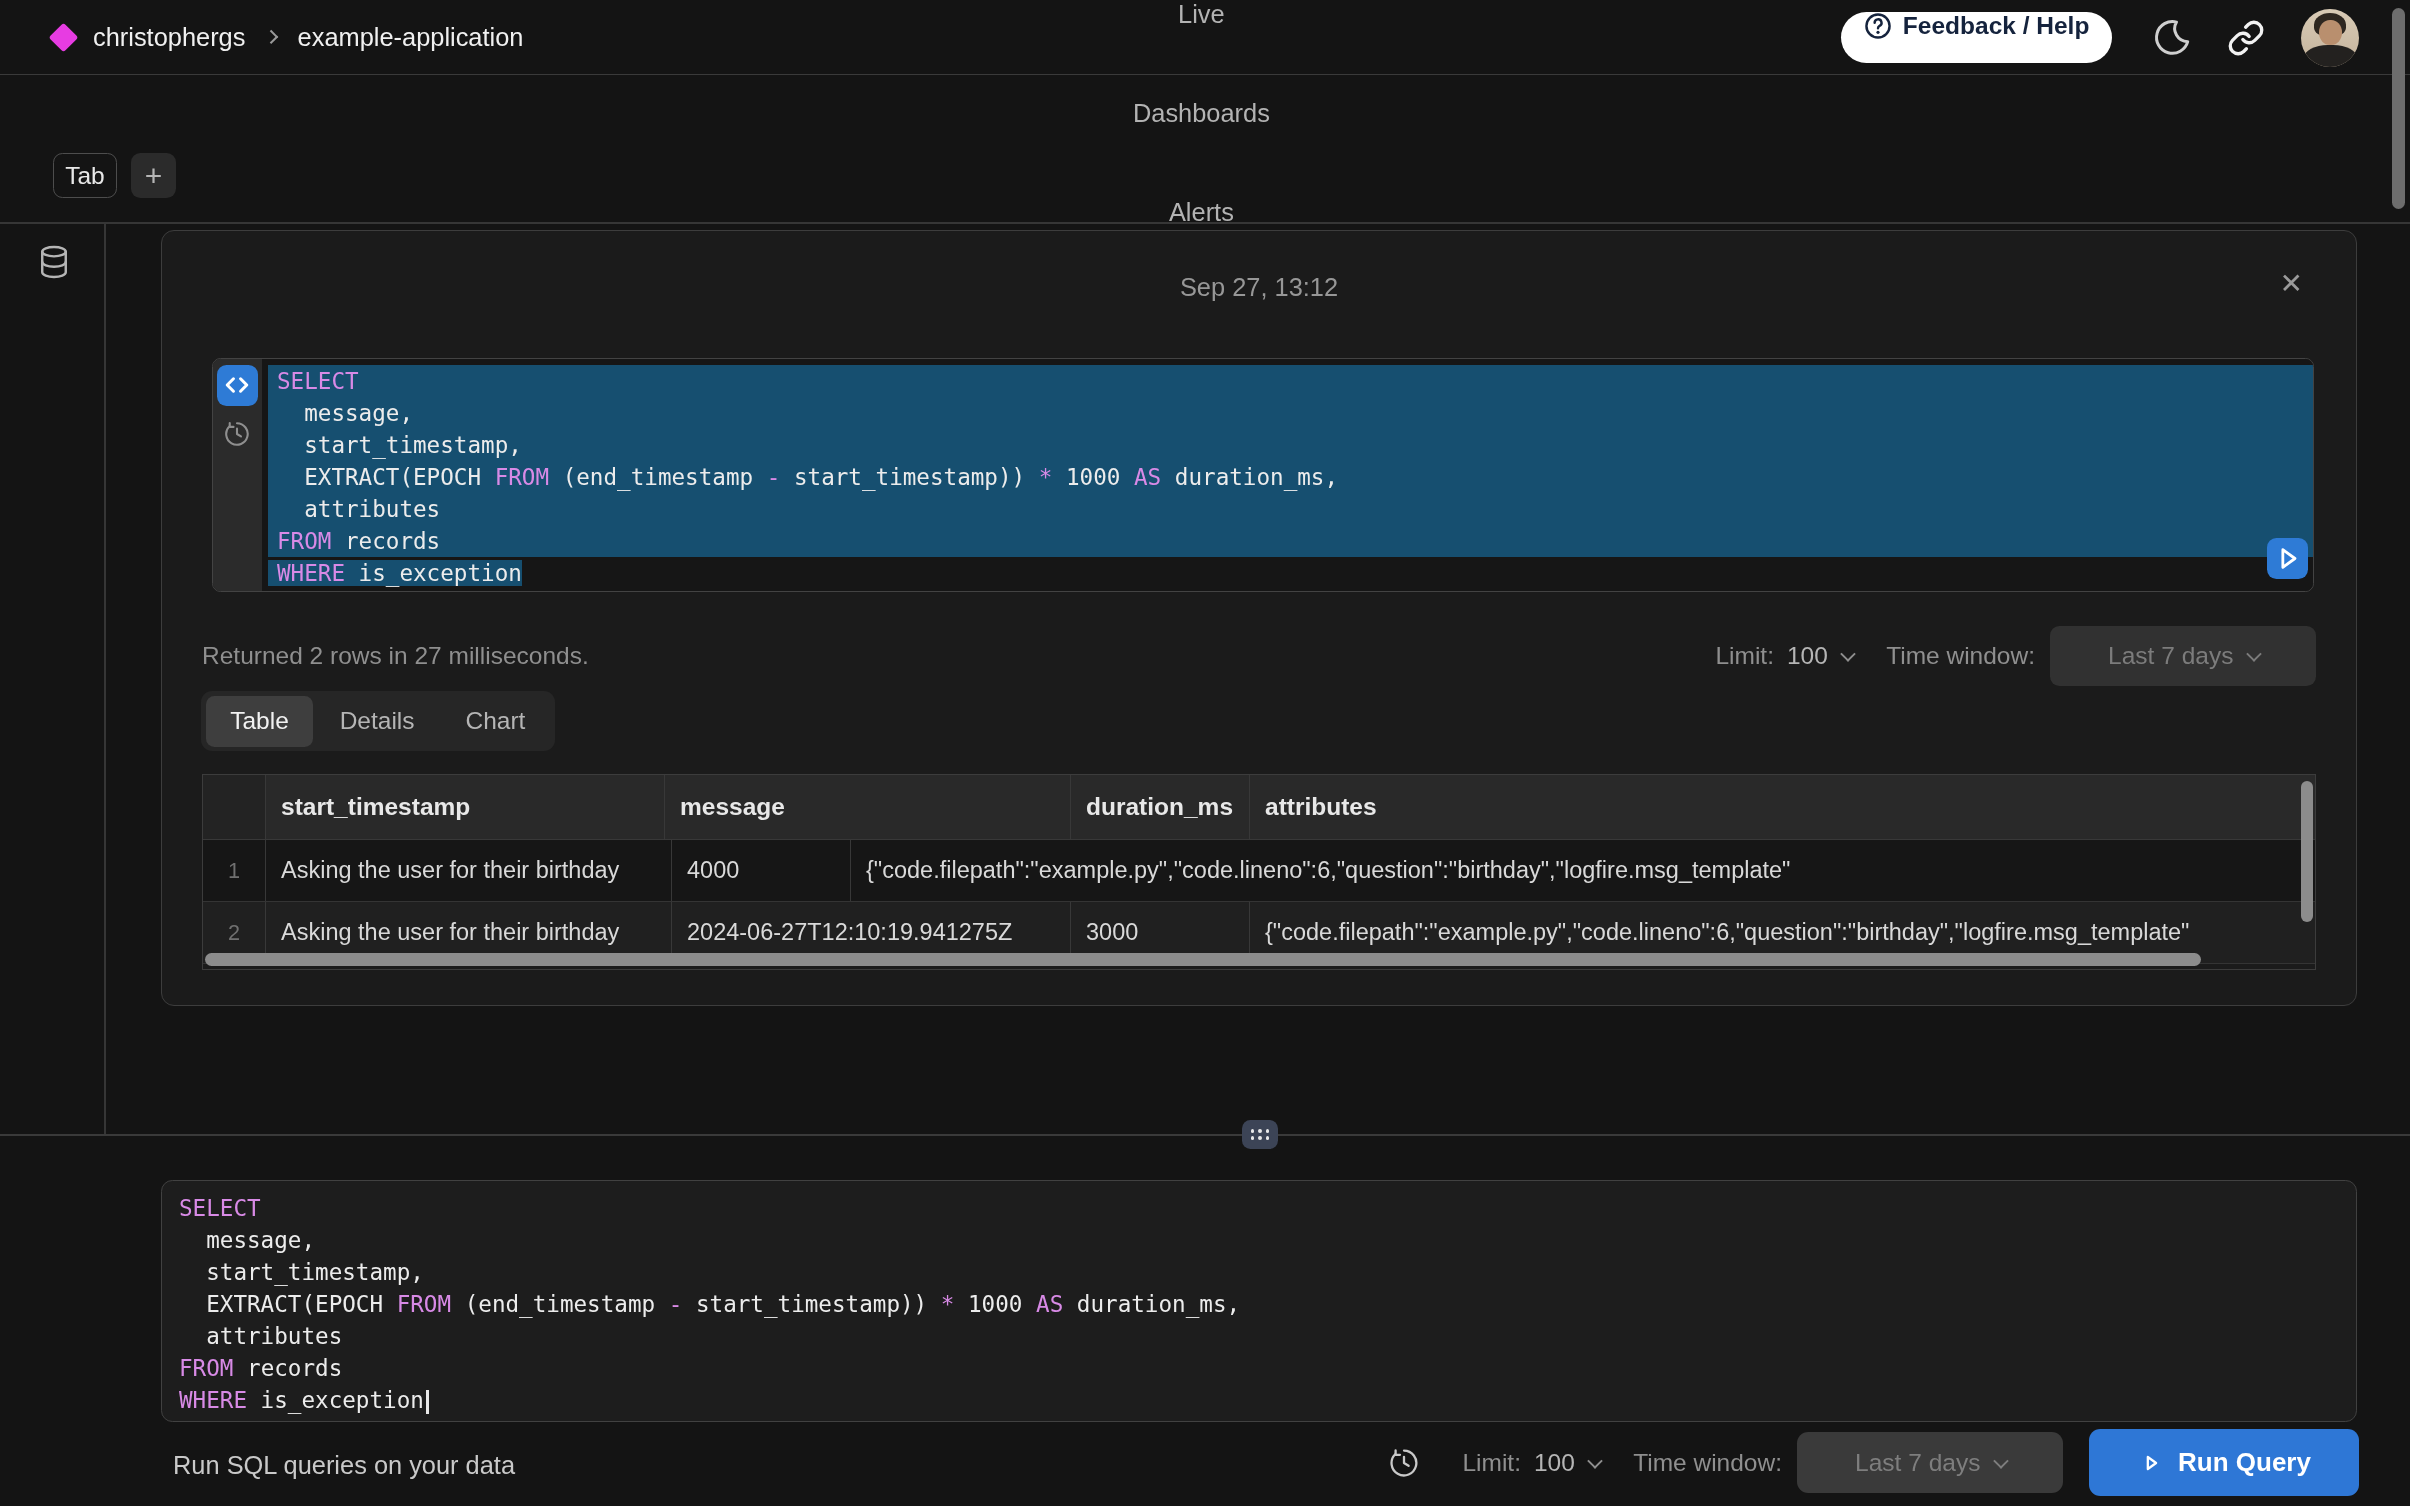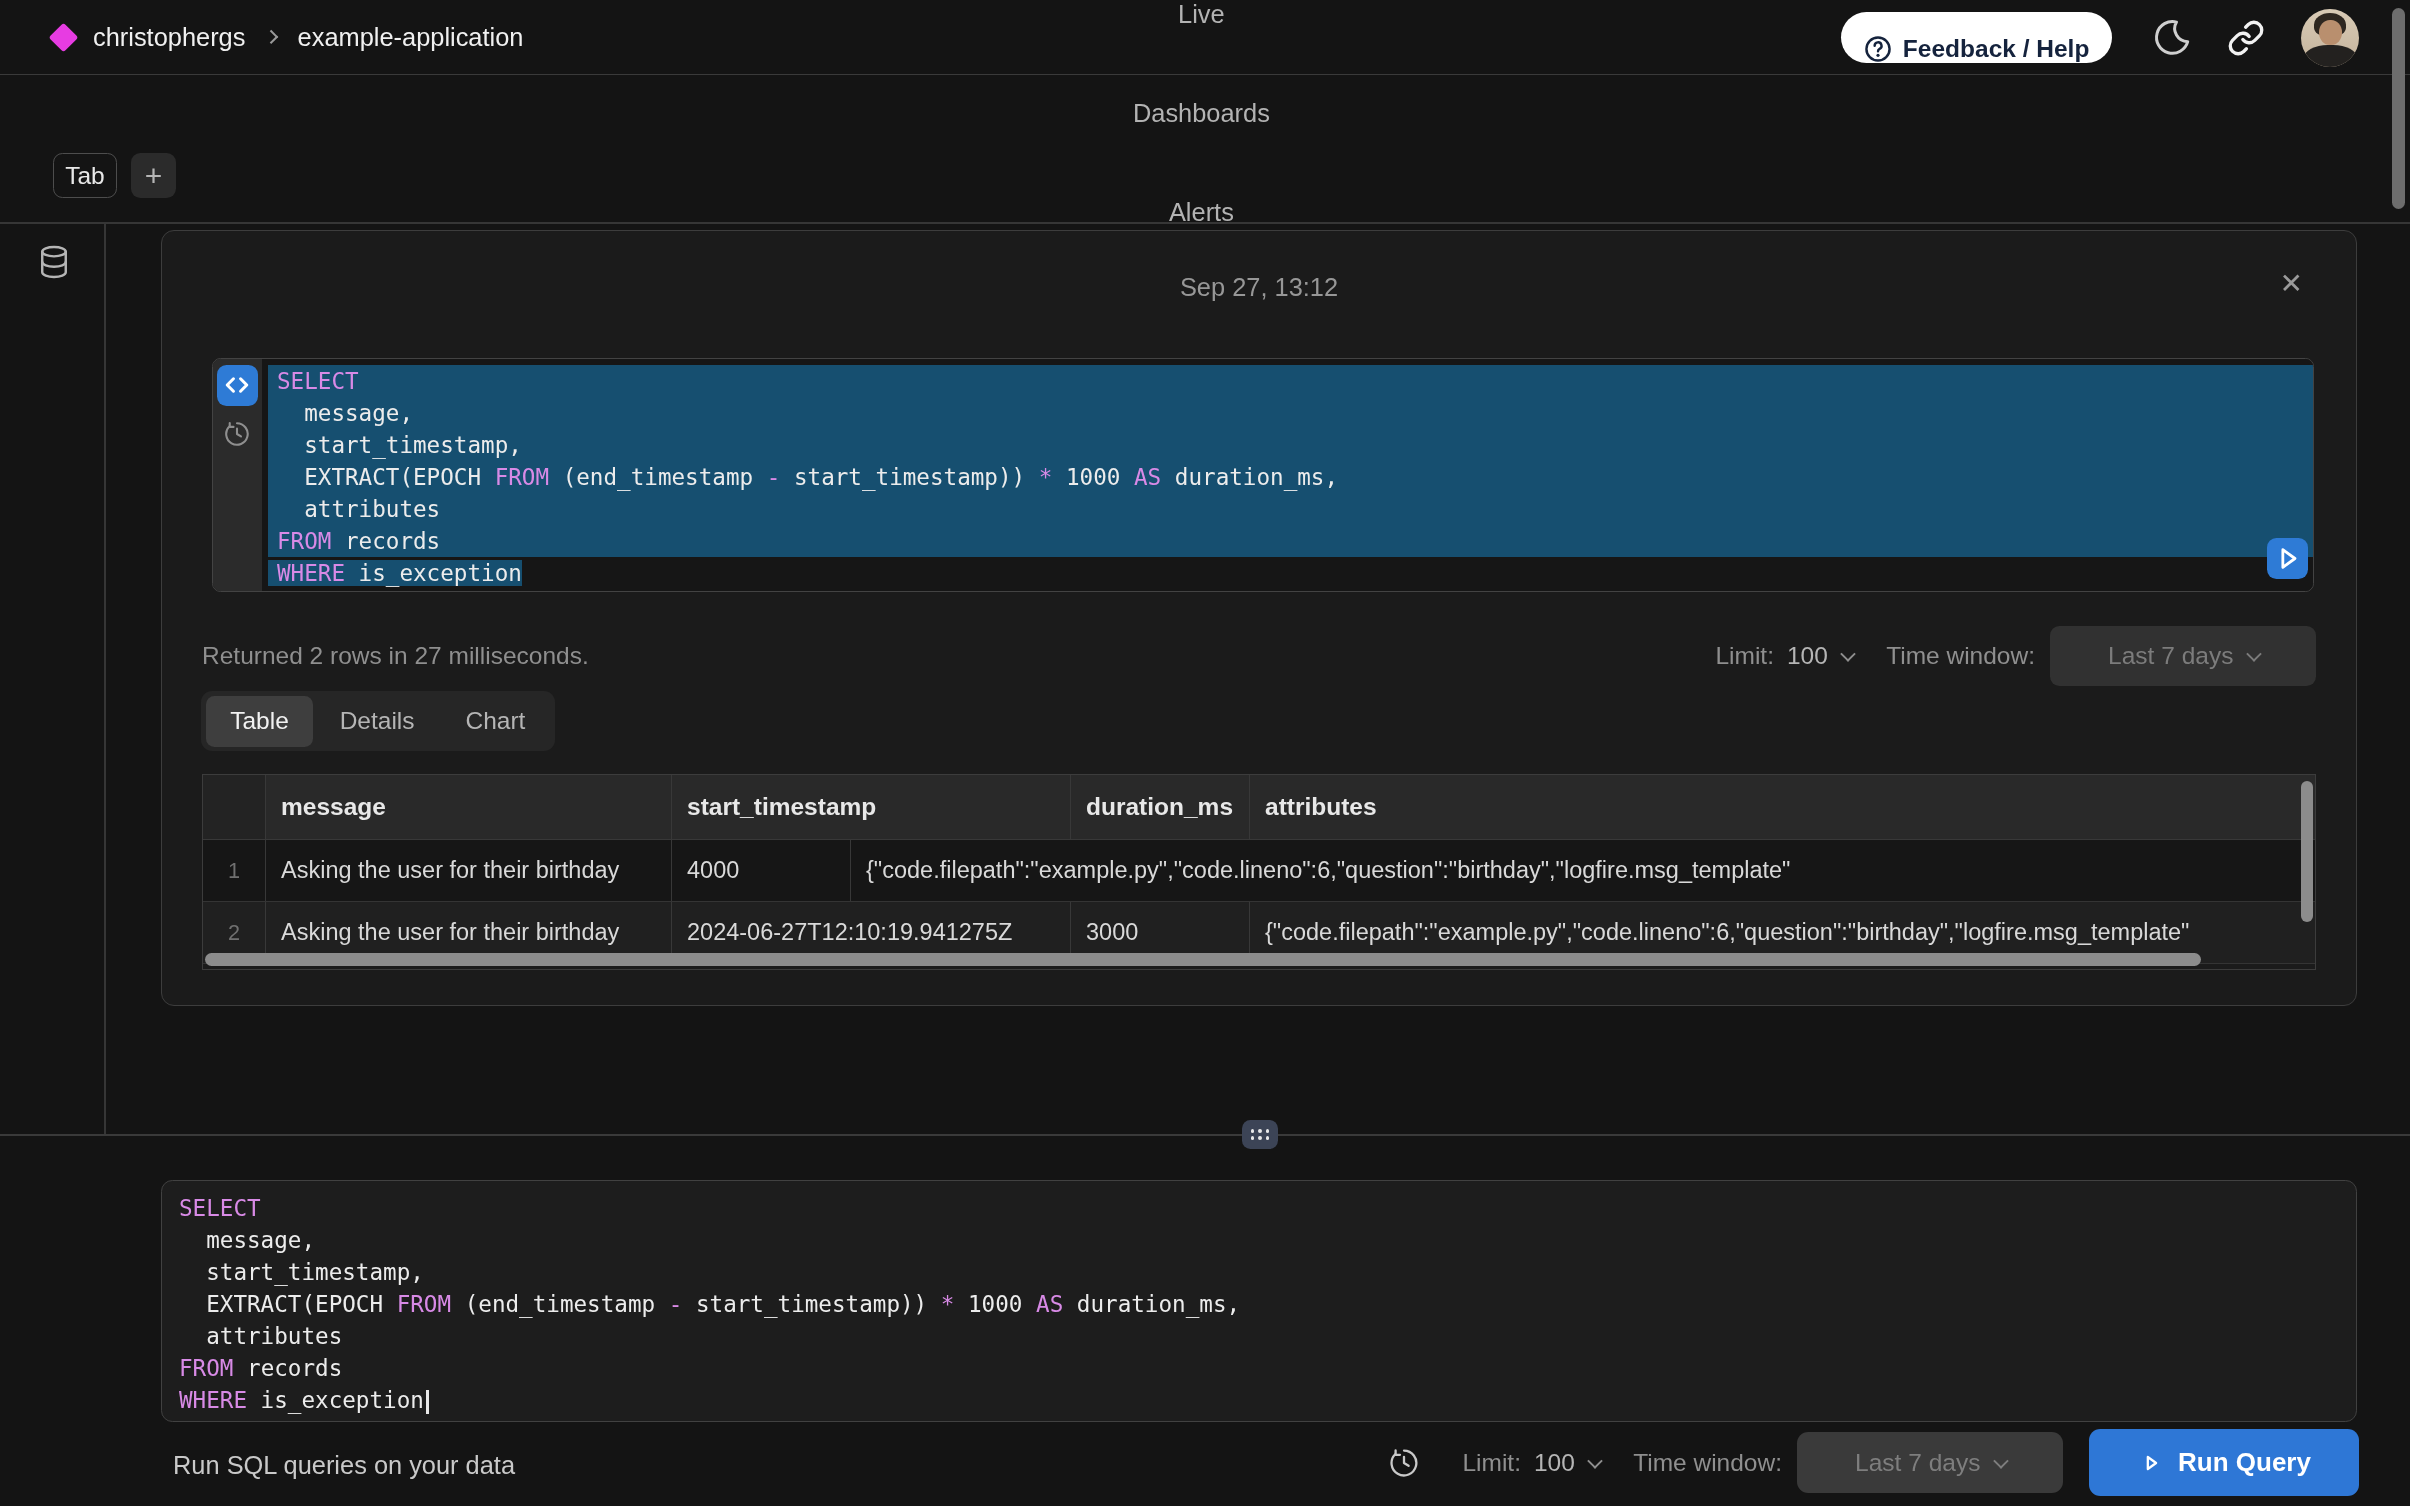--- a/index.html
+++ b/index.html
@@ -11,21 +11,21 @@
   .topnav { position:absolute; left:0; top:0; width:2411px; height:75px; border-bottom:1.9px solid #3a3a3a; display:flex; align-items:center; }
   .crumbs { position:absolute; left:53px; top:0; height:75px; display:flex; align-items:center; gap:19px; }
   .diamond { width:21px; height:21px; background:#e73ce2; transform:rotate(45deg); border-radius:2.8px; }
   .crumb { font-size:25.4px; color:#f0f0f0; font-weight:500; }
   .chev-right { width:10.4px; height:10.4px; border-top:2.4px solid #9a9a9a; border-right:2.4px solid #9a9a9a; transform:rotate(45deg); margin:0 1.9px; }
   .nav-items { position:absolute; left:50%; transform:translateX(-53%); top:0; height:75px; display:flex; align-items:center; gap:70px;flex-direction:column; }
   .nav-item { position:relative; font-size:25.4px; color:#b3b3b3; cursor:pointer; }
   .nav-item.active { color:#ffffff; font-weight:500; }
   .nav-item.active::after { content:''; position:absolute; left:-19px; right:-19px; bottom:-20px; height:3.8px; background:#fff; border-radius:1.9px; }
   .nav-right { position:absolute; right:52px; top:0; height:75px; display:flex; align-items:center; gap:36px; }
-  .feedback-btn { height:51px; background:#ffffff; border-radius:25.4px; display:flex; align-items:flex-end; gap:11.3px; padding:0 22.6px; cursor:pointer; }
+  .feedback-btn { height:51px; background:#ffffff; border-radius:25.4px; display:flex; align-items:flex-start; gap:11.3px; padding:0 22.6px; cursor:pointer; }
   .feedback-btn span { font-size:24.5px; font-weight:600; color:#15233d; }
   .icon-btn { display:flex; align-items:center; justify-content:center; cursor:pointer; }
   .avatar { width:58px; height:58px; border-radius:50%; background:linear-gradient(#d9cbb6,#c3b29b); position:relative; overflow:hidden; }
   .av-hair { position:absolute; top:4.7px; left:13px; width:32px; height:23.5px; border-radius:50% 50% 42% 42%; background:#2e2720; }
   .av-face { position:absolute; top:11.3px; left:18px; width:22.6px; height:25.4px; border-radius:48%; background:#b98f6e; }
   .av-body { position:absolute; bottom:-6.6px; left:2.8px; width:53px; height:28px; border-radius:45% 45% 0 0; background:#23211f; }
 
   
   .tab-btn { position:absolute; left:53px; top:153px; width:64px; height:45px; border:1.9px solid #4d4d4d; border-radius:9.4px; display:flex; align-items:center; justify-content:center; font-size:24.5px; color:#e8e8e8; cursor:pointer; }
   .add-tab-btn { position:absolute; left:131px; top:153px; width:45px; height:45px; background:#2b2b2b; border-radius:9.4px; display:flex; align-items:center; justify-content:center; font-size:30px; color:#b5b5b5; cursor:pointer; }
@@ -218,22 +218,22 @@
 
     <div class="seg-control">
         <div class="seg active">Table</div>
         <div class="seg">Details</div>
         <div class="seg">Chart</div>
       </div>
 
     <div class="rtable">
       <div class="t-head">
           <div class="th c-num"></div>
+          <div class="th c-ts">start_timestamp</div>
           <div class="th c-msg">message</div>
-          <div class="th c-ts">start_timestamp</div>
           <div class="th c-dur">duration_ms</div>
           <div class="th c-attr">attributes</div>
         </div>
       <div class="t-body">
           <div class="tr">
             <div class="td c-num">1</div>
             <div class="td c-msg">Asking the user for their birthday</div>
             <div class="td c-dur">4000</div>
             <div class="td c-attr">{"code.filepath":"example.py","code.lineno":6,"question":"birthday","logfire.msg_template"</div>
           </div>

